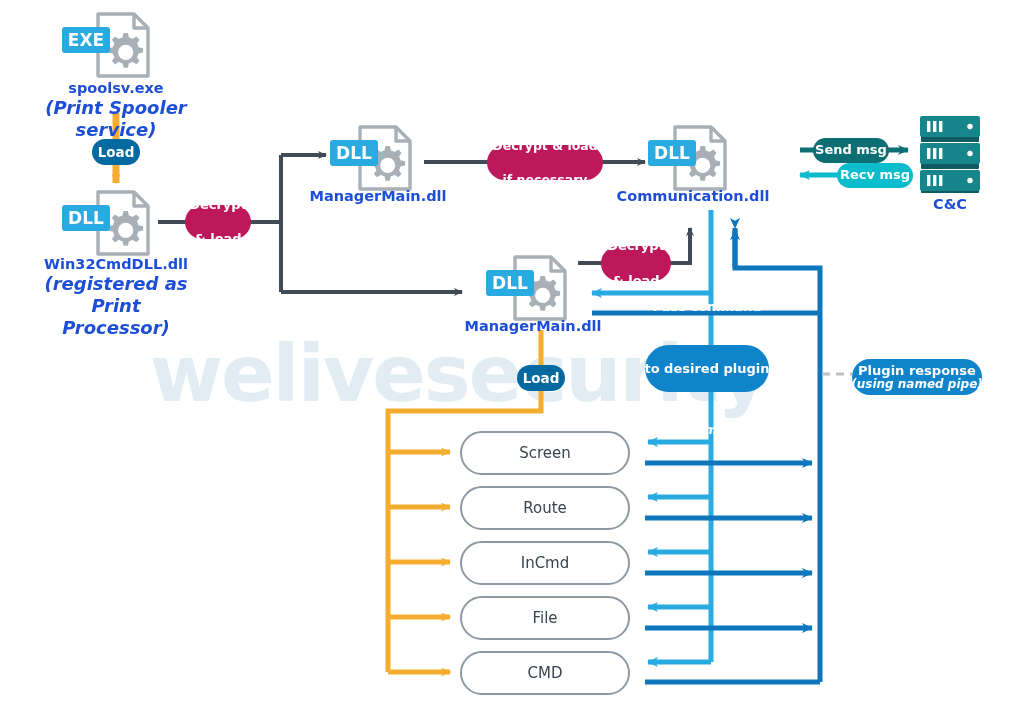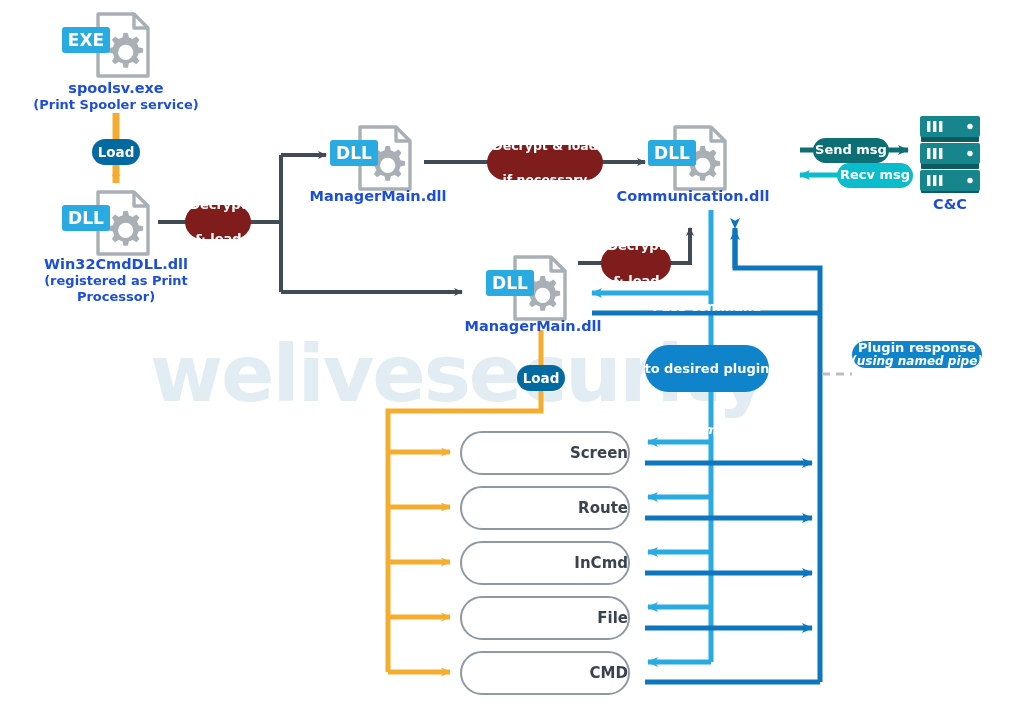--- a/index.html
+++ b/index.html
@@ -35,58 +35,59 @@
     position:absolute;
     text-align:center;
     color:#1d4ed8;
     font-size:14.5px;
     font-weight:bold;
     line-height:1.2;
     white-space:nowrap;
   }
   .nodelabel .sub{
     display:block;
+    font-style:italic;
     font-weight:bold;
-    font-size:13px;
+    font-size:18px;
     white-space:normal;
   }
 
   
   .badge{
     position:absolute;
     display:flex;
     flex-direction:column;
     align-items:center;
     justify-content:center;
     text-align:center;
     color:#ffffff;
     font-weight:bold;
     border-radius:999px;
     line-height:1.08;
     white-space:nowrap;
     box-sizing:border-box;
   }
   .badge .sub{font-style:italic;font-weight:bold;display:block;}
-  .badge-dark{background:#7f1d1d;gap:20px;}
+  .badge-dark{background:#be185d;gap:20px;}
   .badge-orange{background:#0369a1;}
   .badge-blue{background:#0f84cb;}
   .badge-teal-dark{background:#0d6e73;}
   .badge-teal-light{background:#0bbccd;}
 
   
   .pill{
     position:absolute;
     width:170px;height:44px;
     border:2px solid #8e99a4;
     border-radius:24px;
     background:#ffffff;
-    display:flex;align-items:center;justify-content:flex-end;
+    display:flex;align-items:center;justify-content:center;
     color:#39434f;
     font-size:15px;
-    font-weight:bold;
+    font-weight:normal;
     box-sizing:border-box;
   }
 </style>
 </head>
 <body>
 
 <div id="stage">
 
   <div class="watermark">welivesecurity</div>
 
@@ -284,21 +285,21 @@
   <div class="badge badge-teal-dark" style="left:813px;top:138px;width:76px;height:25px;font-size:13px;">Send msg</div>
 
   <div class="badge badge-teal-light" style="left:813px;top:163px;width:76px;height:25px;font-size:13px;margin-left:24px;">Recv msg</div>
 
   <div class="badge badge-blue" style="left:645px;top:345px;width:124px;height:47px;font-size:13px;gap:48px;">
     <span>Pass command</span>
     <span>to desired plugin</span>
     <span class="sub" style="font-size:12px;">(using named pipe)</span>
   </div>
 
-  <div class="badge badge-blue" style="left:852px;top:341px;width:130px;height:27px;font-size:13px;">
+  <div class="badge badge-blue" style="left:852px;top:359px;width:130px;height:36px;font-size:13px;">
     <span>Plugin response</span>
     <span class="sub" style="font-size:12px;">(using named pipe)</span>
   </div>
 
   <div class="pill" style="left:460px;top:431px;">
     <span>Screen</span>
   </div>
   <div class="pill" style="left:460px;top:486px;">
     <span>Route</span>
   </div>

